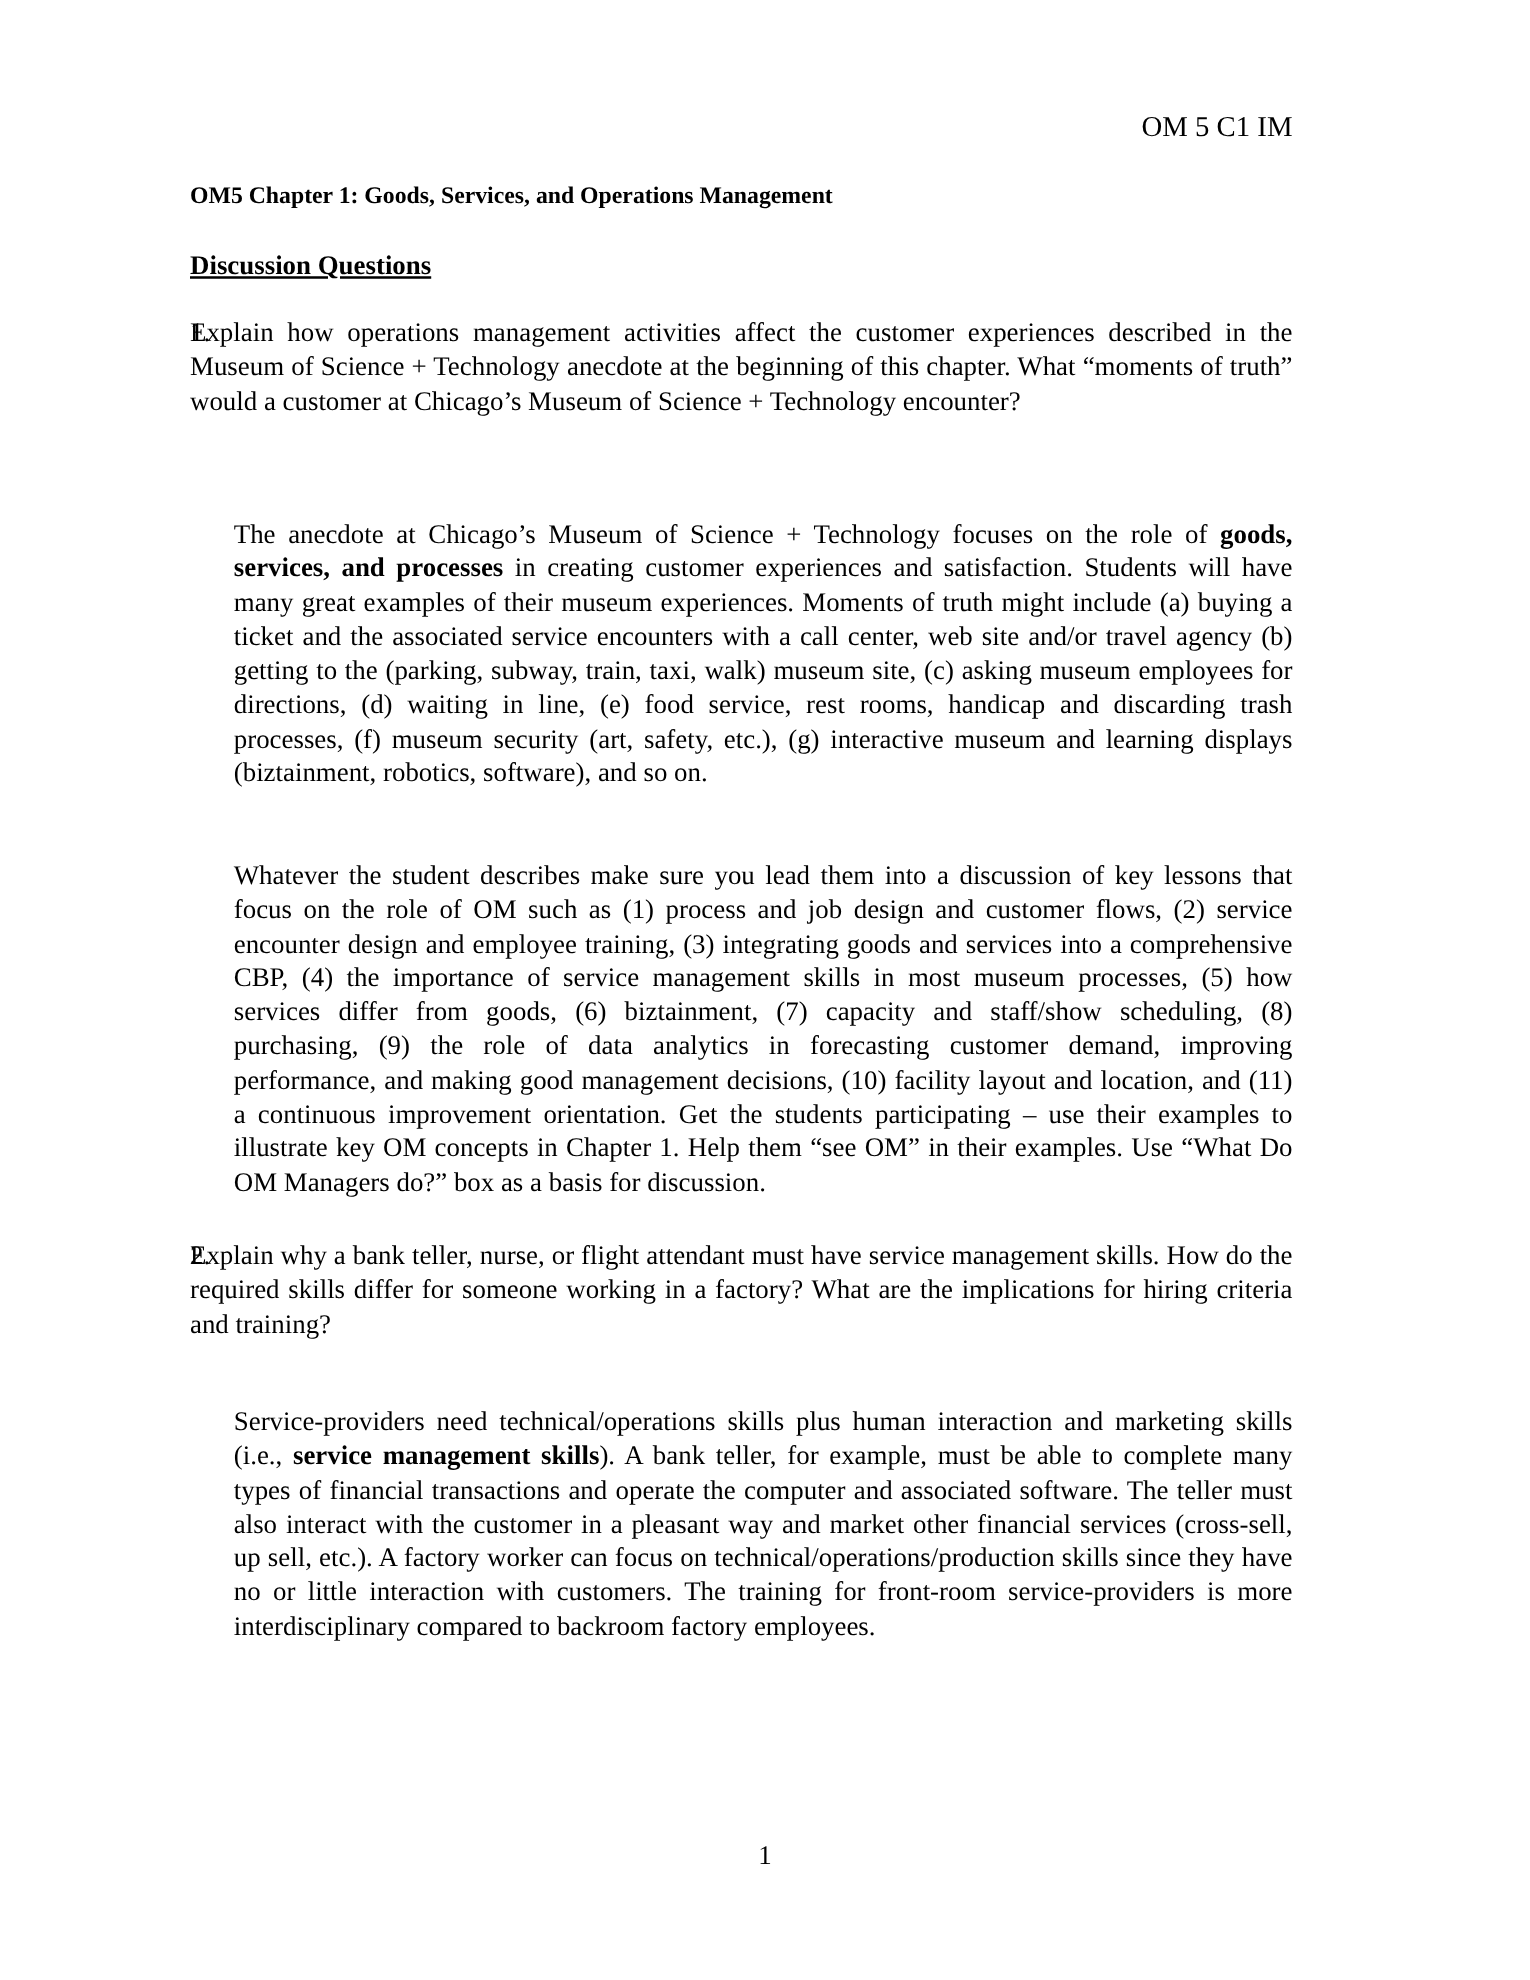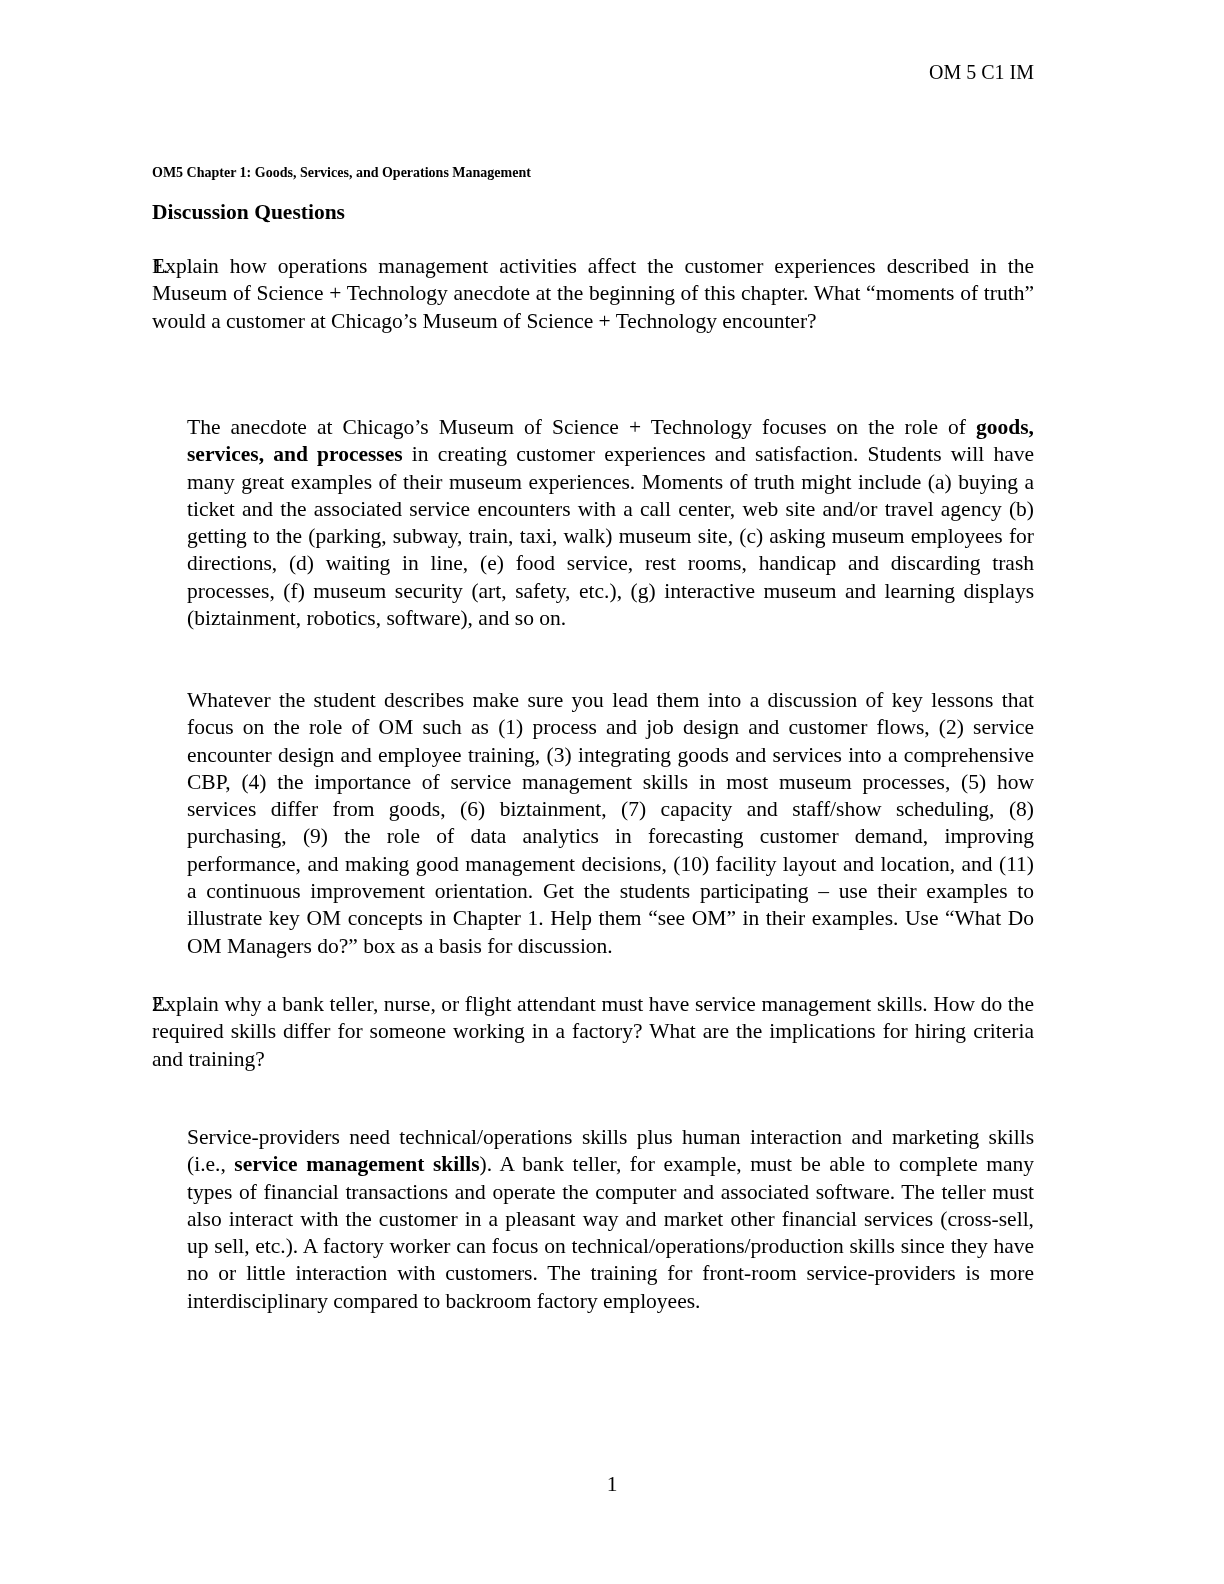--- a/index.html
+++ b/index.html
@@ -1,27 +1,27 @@
 <!DOCTYPE html>
 <html><head>
 <meta charset="utf-8">
 <style>
   html, body { margin: 0; padding: 0; background: #ffffff; }
   body {
     width: 1224px; height: 1584px; position: relative; overflow: hidden;
     font-family: "Liberation Serif", serif; color: #000; font-size: 21.5px;
   }
   .header-right {
-    position: absolute; top: 59px; right: 190px; font-size: 20px; line-height: 26px;
+    position: absolute; top: 89px; right: 190px; font-size: 23px; line-height: 26px;
   }
   .doc-title {
-    position: absolute; top: 160px; left: 152px; font-weight: bold; font-size: 14px; line-height: 26px;
+    position: absolute; top: 144px; left: 152px; font-weight: bold; font-size: 19px; line-height: 26px;
   }
   .section-heading {
-    position: absolute; top: 199px; left: 152px; font-weight: bold; font-size: 21.5px; line-height: 26px;
+    position: absolute; top: 199px; left: 152px; font-weight: bold; text-decoration: underline; font-size: 21.5px; line-height: 26px;
   }
   .q {
     position: absolute; left: 152px; width: 882px; line-height: 27.3px; text-align: justify;
   }
   .q .num { position: absolute; left: 0; top: 0; }
   .q .body { }
   .para {
     position: absolute; left: 187px; width: 847px; line-height: 27.3px; text-align: justify; margin-top: 24px;
   }
   .b { font-weight: bold; }

